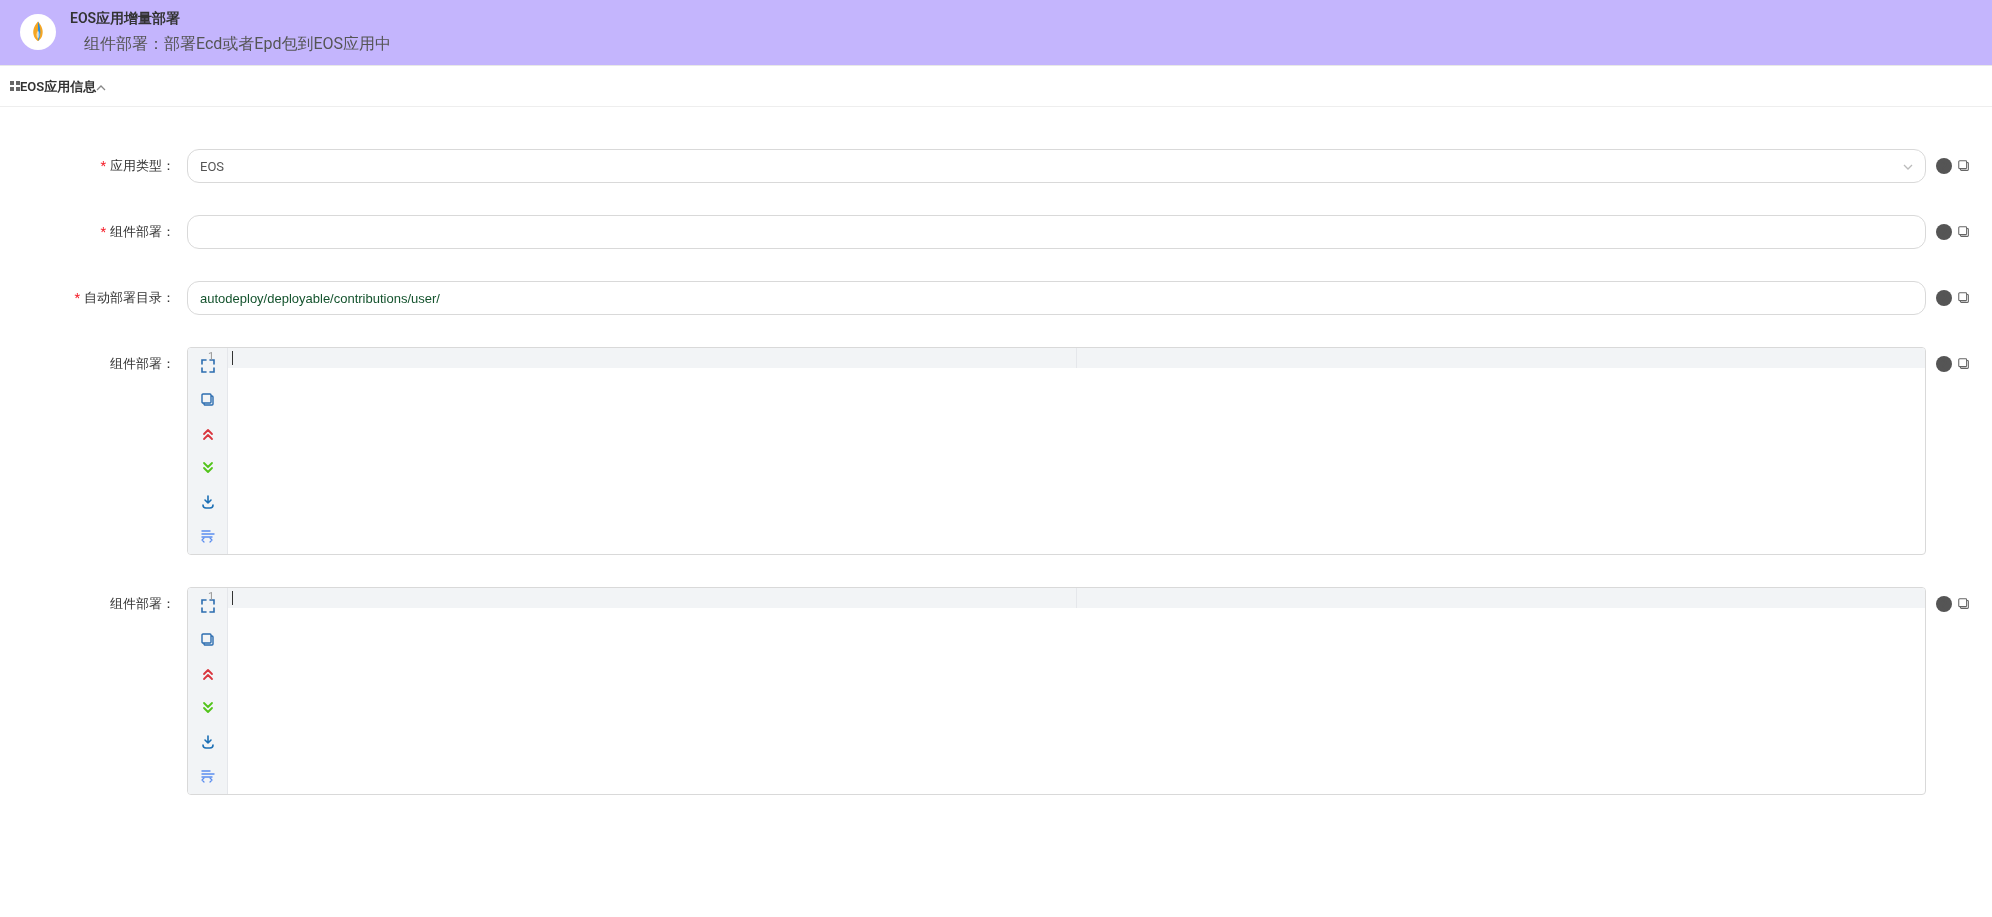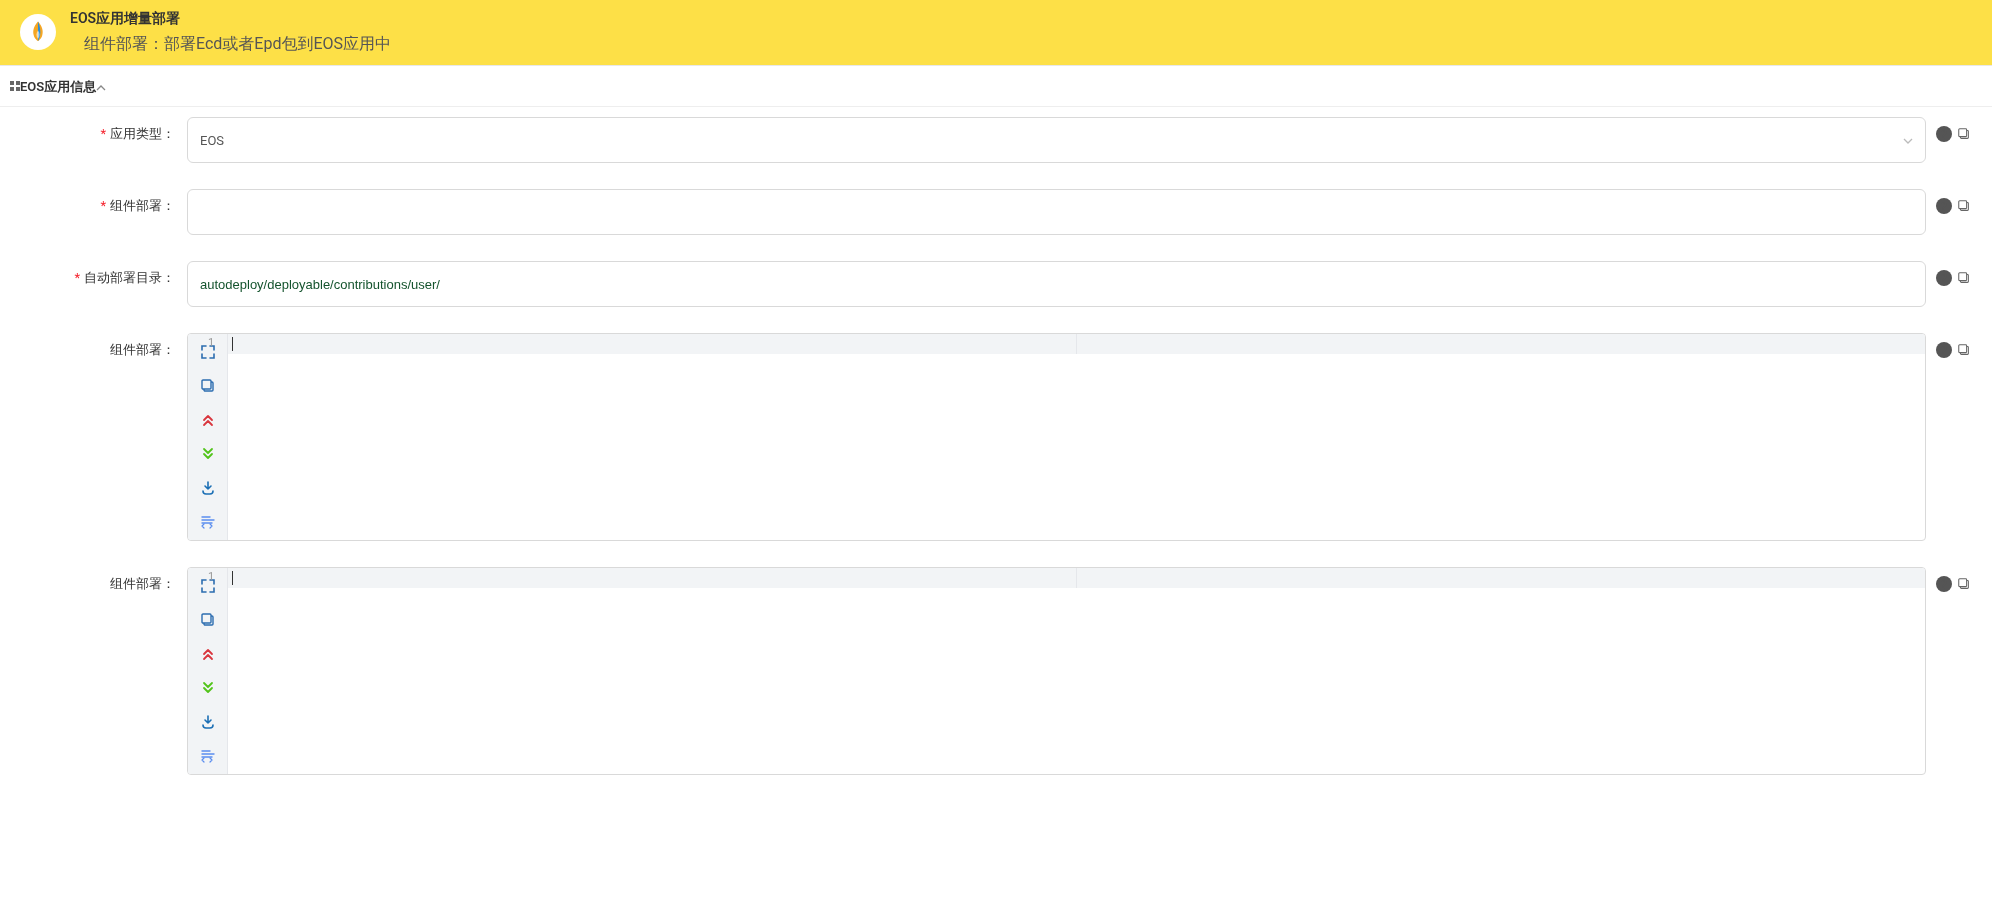--- a/index.html
+++ b/index.html
@@ -5,21 +5,21 @@
   * { box-sizing: border-box; margin: 0; padding: 0; }
   body {
     font-family: -apple-system, BlinkMacSystemFont, "Segoe UI", Roboto, "Helvetica Neue", Arial, "Microsoft YaHei", sans-serif;
     font-size: 13px;
     color: #333;
     background: #fff;
   }
   
   
   .header {
-    background: #fde047;
+    background: #c4b5fd;
     padding: 10px 20px;
     display: flex;
     align-items: flex-start;
     gap: 14px;
     border-bottom: 1px solid #e8e8e8;
   }
   .logo {
     width: 36px;
     height: 36px;
     border-radius: 50%;
@@ -46,41 +46,42 @@
   .section-header .drag { color: #888; font-size: 12px; }
   .section-header .chev { color: #888; font-size: 10px; }
 
   
   .form { padding: 10px 20px; }
   .form-row {
     display: flex;
     align-items: flex-start;
     margin-bottom: 26px;
     gap: 12px;
+    margin-top: 32px;
   }
   .form-label {
     width: 155px;
     text-align: right;
     padding-top: 8px;
     font-size: 13px;
     color: #333;
     flex-shrink: 0;
   }
   .req { color: #f5222d; margin-right: 4px; }
   .form-control-wrap {
     flex: 1;
     display: flex;
     align-items: flex-start;
     gap: 10px;
   }
   .form-input, .form-select {
     flex: 1;
-    height: 46px;
+    height: 34px;
     border: 1px solid #d9d9d9;
-    border-radius: 6px;
+    border-radius: 12px;
     padding: 0 12px;
     font-size: 13px;
     color: #555;
     background: #fff;
     display: flex;
     align-items: center;
     justify-content: space-between;
   }
   .form-input input {
     border: none;

